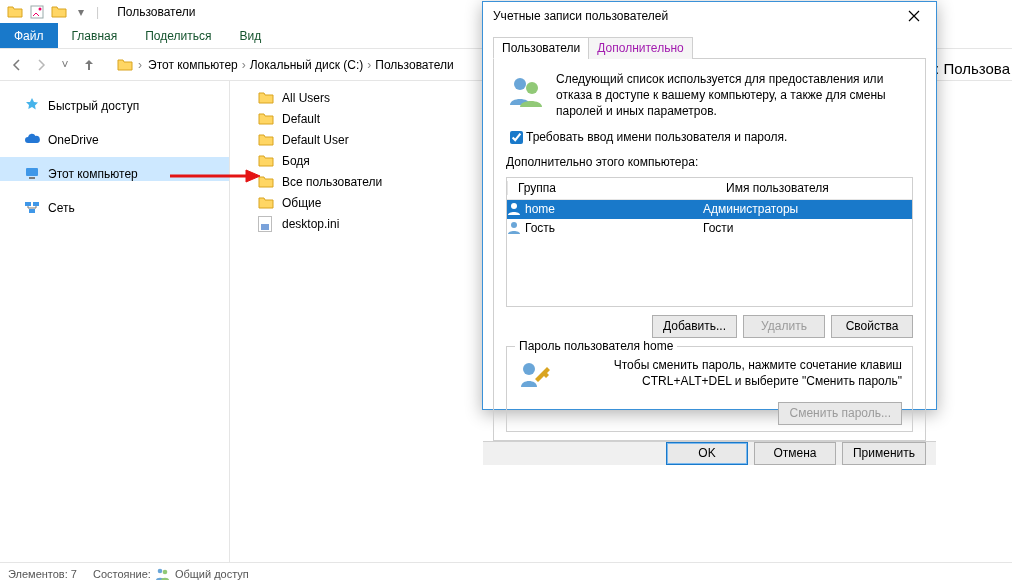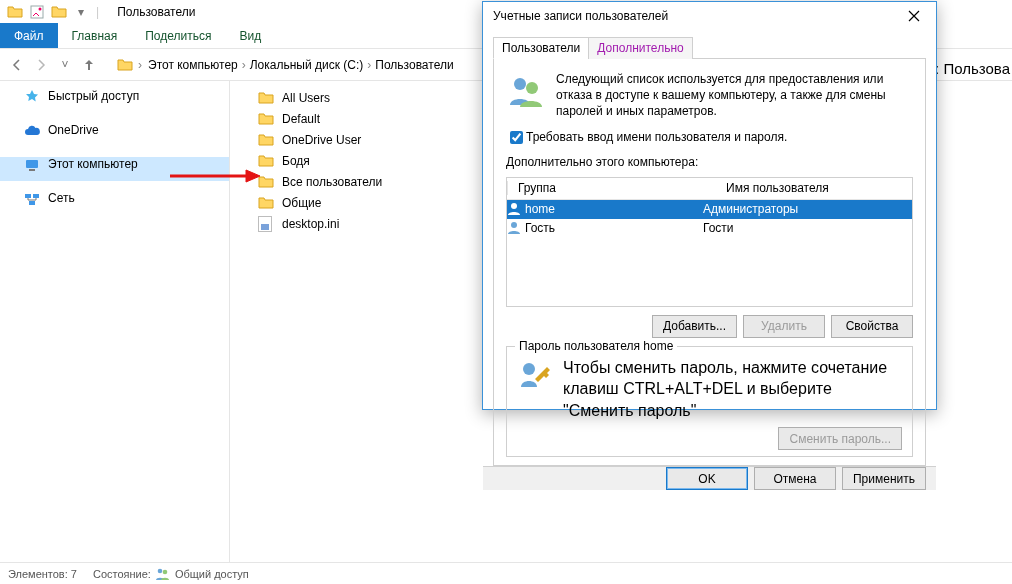--- a/index.html
+++ b/index.html
@@ -22,21 +22,21 @@
   
   .navrow { height: 32px; display: flex; align-items: center; padding: 4px 6px; gap: 2px; border-bottom: 1px solid #e5e5e5; }
   .nav-btn { width: 22px; height: 22px; display: flex; align-items: center; justify-content: center; color: #8a8a8a; }
   .breadcrumb { flex: 0 0 auto; display: flex; align-items: center; color: #000; }
   .bc-seg { padding: 0 4px; }
   .bc-sep { color: #888; }
 
   
   .content { flex: 1; display: flex; min-height: 0; }
   .sidebar { width: 230px; border-right: 1px solid #e5e5e5; padding-top: 8px; }
-  .side-item { height: 24px; display: flex; align-items: flex-start; padding-left: 24px; gap: 8px; font-size: 12px; }
+  .side-item { height: 24px; display: flex; align-items: flex-end; padding-left: 24px; gap: 8px; font-size: 12px; }
   .side-item.sel { background: #cde8ff; }
   .side-item + .side-item.group-gap { margin-top: 10px; }
   .side-icon { width: 16px; height: 16px; display: inline-flex; align-items: center; justify-content: center; }
   .cloud-ico { color: #2477d5; }
   .pc-ico { color: #3f97e8; }
   .net-ico { color: #3f97e8; }
   .star-ico { color: #44b0e8; }
 
   .filepane { flex: 1; padding-top: 6px; }
   .file-row { height: 21px; display: flex; align-items: center; padding-left: 28px; gap: 8px; }
@@ -88,21 +88,21 @@
   .user-ico { width: 14px; height: 14px; }
 
   .btn-row { display: flex; justify-content: flex-end; gap: 6px; }
   .btn { min-width: 82px; height: 23px; border: 1px solid #aeaeae; background: #e9e9e9; font-size: 12px; padding: 0 10px; display: inline-flex; align-items: center; justify-content: center; }
   .btn.disabled { color: #9b9b9b; }
   .btn.default { border-color: #1979ca; box-shadow: inset 0 0 0 1px #7bb9ef; }
 
   .groupbox { border: 1px solid #cfcfcf; padding: 10px 10px 6px 10px; position: relative; }
   .groupbox-legend { position: absolute; top: -8px; left: 8px; background: #fff; padding: 0 4px; font-size: 12px; }
   .pw-row { display: flex; gap: 10px; }
-  .pw-text { font-size: 16px; line-height: 1.35; }
+  .pw-text { font-size: 12px; line-height: 1.35; text-align: right; }
   .pw-btn-row { display: flex; justify-content: flex-end; margin-top: 6px; }
 
   .dlg-footer { height: 46px; background: #f0f0f0; border-top: 1px solid #d0d0d0; display: flex; align-items: center; justify-content: flex-end; padding-right: 10px; gap: 6px; }
 
   .share-ico { width: 16px; height: 14px; }
 </style>
 </head>
 <body>
 
 <div class="explorer">
@@ -226,21 +226,21 @@
             </svg>
           </span>
           <span>Default</span>
         </div>
       <div class="file-row">
           <span class="file-icon">
             <svg width="16" height="16" viewBox="0 0 16 16">
               <path class="folder-ico" d="M1 3h5l1 2h8v8H1z"></path>
             </svg>
           </span>
-          <span>OneDrive User</span>
+          <span>Default User</span>
         </div>
       <div class="file-row">
           <span class="file-icon">
             <svg width="16" height="16" viewBox="0 0 16 16">
               <path class="folder-ico" d="M1 3h5l1 2h8v8H1z"></path>
             </svg>
           </span>
           <span>Бодя</span>
         </div>
       <div class="file-row">

